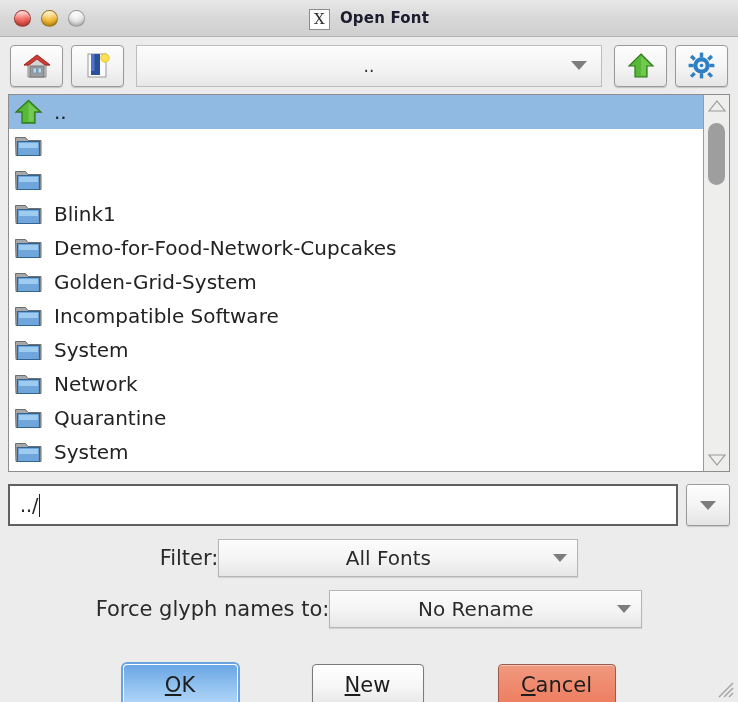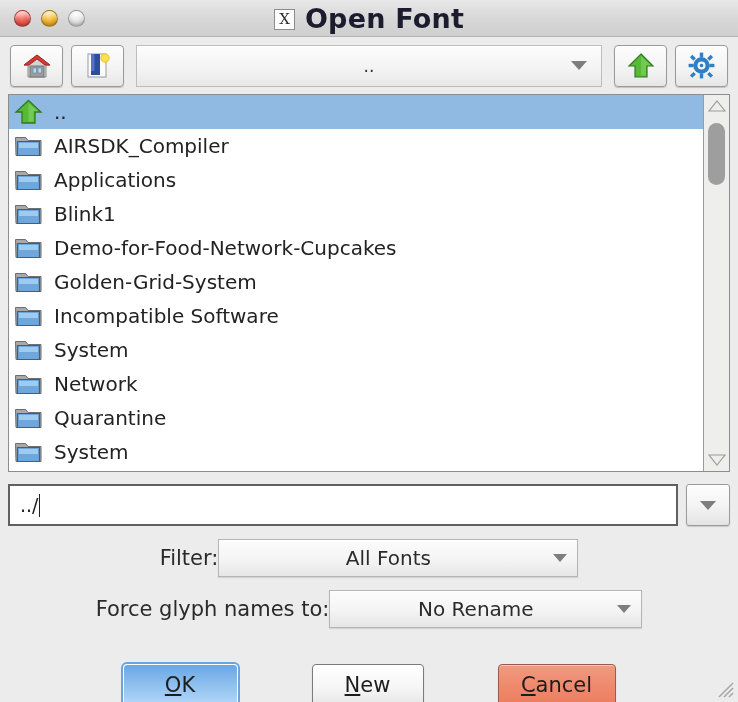--- a/index.html
+++ b/index.html
@@ -45,21 +45,21 @@
     width: 21px; height: 21px;
     background: #fdfdfd;
     border: 1px solid #8c8c8c;
     display: flex; align-items: center; justify-content: center;
     font-family: "DejaVu Serif", serif;
     font-size: 15px; color: #2b2b2b; line-height: 1;
     position: relative; top: 1px;
   }
   .title-text {
     font-family: "DejaVu Sans", sans-serif;
-    font-size: 27px; font-weight: bold; color: #1c1c2e;
+    font-size: 15px; font-weight: bold; color: #1c1c2e;
     letter-spacing: .2px;
   }
 
   
   .toolbar {
     flex: 0 0 57px; height: 57px;
     display: flex; align-items: center; gap: 8px;
     padding: 0 10px;
     background: #ececec;
   }
@@ -328,31 +328,29 @@
           <span class="label">..</span>
         </div>
         <div class="row">
           <span class="ficon">
             <svg width="29" height="25" viewBox="0 0 29 25">
               <path d="M1.5 3.5h10l2.5 3h13v15h-25z" fill="#a8a8a8" stroke="#6e6e6e" stroke-width="1"></path>
               <path d="M3.5 7.5h22v14h-22z" fill="#6fa7dd" stroke="#33648f" stroke-width="1.2"></path>
               <path d="M5 9h19v5h-19z" fill="#9ecbf0"></path>
             </svg>
           </span>
-          <span class="label">AIRSDK_Compiler</span>
-        </div>
-        <div class="row">
-          <span class="ficon">
-            <svg width="29" height="25" viewBox="0 0 29 25">
-              <path d="M1.5 3.5h10l2.5 3h13v15h-25z" fill="#a8a8a8" stroke="#6e6e6e" stroke-width="1"></path>
-              <path d="M3.5 7.5h22v14h-22z" fill="#6fa7dd" stroke="#33648f" stroke-width="1.2"></path>
-              <path d="M5 9h19v5h-19z" fill="#9ecbf0"></path>
-            </svg>
-          </span>
-          <span class="label">Applications</span>
+        </div>
+        <div class="row">
+          <span class="ficon">
+            <svg width="29" height="25" viewBox="0 0 29 25">
+              <path d="M1.5 3.5h10l2.5 3h13v15h-25z" fill="#a8a8a8" stroke="#6e6e6e" stroke-width="1"></path>
+              <path d="M3.5 7.5h22v14h-22z" fill="#6fa7dd" stroke="#33648f" stroke-width="1.2"></path>
+              <path d="M5 9h19v5h-19z" fill="#9ecbf0"></path>
+            </svg>
+          </span>
         </div>
         <div class="row">
           <span class="ficon">
             <svg width="29" height="25" viewBox="0 0 29 25">
               <path d="M1.5 3.5h10l2.5 3h13v15h-25z" fill="#a8a8a8" stroke="#6e6e6e" stroke-width="1"></path>
               <path d="M3.5 7.5h22v14h-22z" fill="#6fa7dd" stroke="#33648f" stroke-width="1.2"></path>
               <path d="M5 9h19v5h-19z" fill="#9ecbf0"></path>
             </svg>
           </span>
           <span class="label">Blink1</span>

